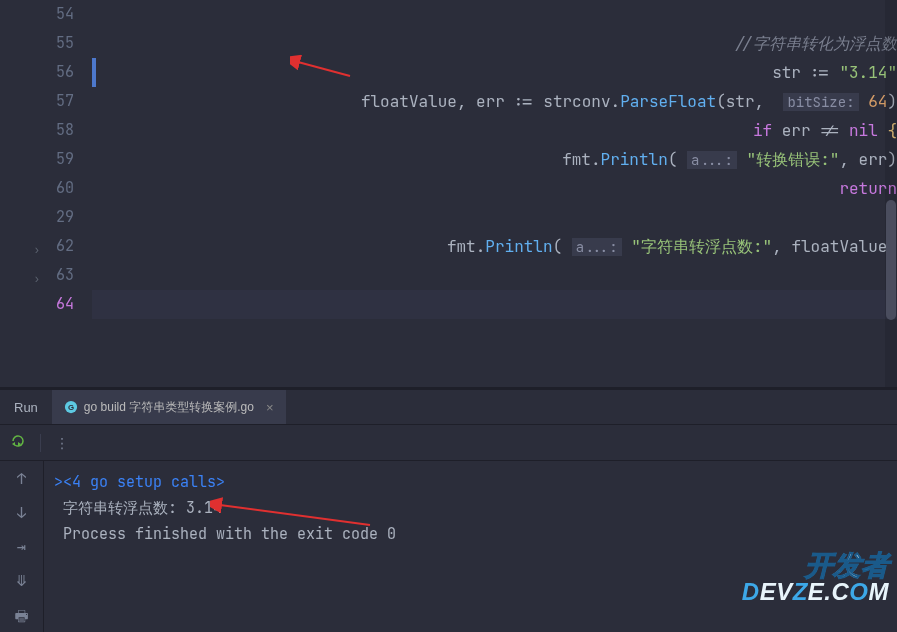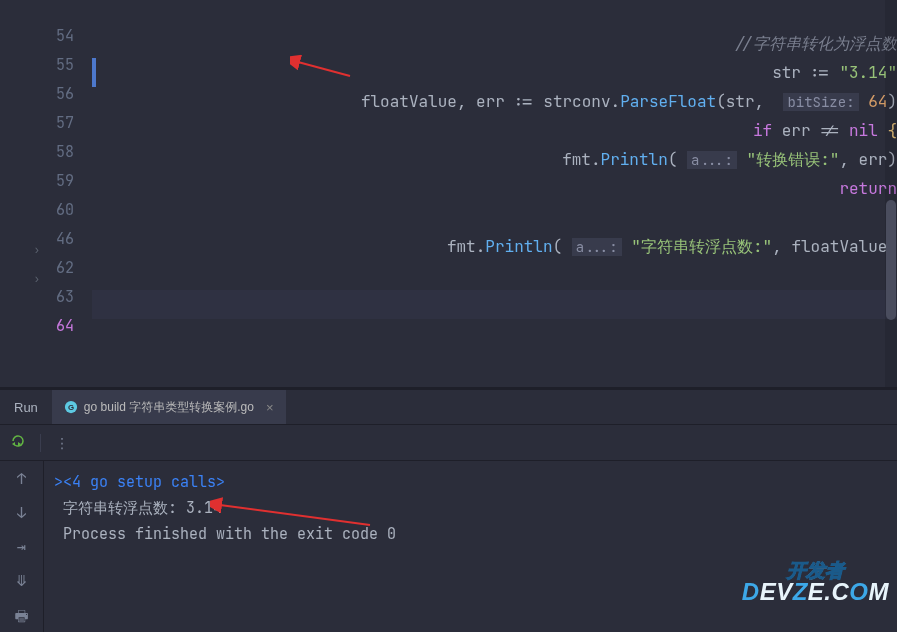--- a/index.html
+++ b/index.html
@@ -36,21 +36,20 @@
       color: #5c6370;
       font-size: 11px;
     }
     .line-numbers {
       width: 48px;
       background: #2b2d3a;
       text-align: right;
       padding-right: 18px;
       color: #636d83;
       font-size: 15px;
-      margin-top: 22px;
     }
     .line-num {
       height: 29px;
       line-height: 29px;
     }
     .line-num.current {
       color: #c678dd;
     }
     .code-area {
       flex: 1;
@@ -192,23 +191,22 @@
       right: 8px;
       bottom: 28px;
       font-family: sans-serif;
       font-style: italic;
       font-weight: bold;
       text-align: right;
       pointer-events: none;
       line-height: 1;
     }
     .wm-top {
-      font-size: 19px;
+      font-size: 28px;
       color: #3da8e8;
-      text-align: center;
       -webkit-text-stroke: 1px #1a5a8a;
     }
     .wm-bot {
       font-size: 24px;
       color: #3da8e8;
       letter-spacing: 0.5px;
     }
     .wm-white { color: #e8f4fb; }
     .scrollbar-track {
       position: absolute;
@@ -250,21 +248,21 @@
     </div>
   </div>
   <div class="line-numbers" id="line-nums">
       <div class="line-num">54</div>
       <div class="line-num">55</div>
       <div class="line-num">56</div>
       <div class="line-num">57</div>
       <div class="line-num">58</div>
       <div class="line-num">59</div>
       <div class="line-num">60</div>
-      <div class="line-num">46</div>
+      <div class="line-num">29</div>
       <div class="line-num">62</div>
       <div class="line-num">63</div>
       <div class="line-num current">64</div>
     </div>
   <div class="code-area" id="code-area">
     <div class="caret-indicator"></div>
   <div class="code-line"></div>
       <div class="code-line">        <span class="tok-comment">//字符串转化为浮点数</span></div>
       <div class="code-line">        <span class="tok-ident">str </span><span class="tok-op">:= </span><span class="tok-string">"3.14"</span></div>
       <div class="code-line">        <span class="tok-ident">floatValue</span><span class="tok-op">, </span><span class="tok-ident">err </span><span class="tok-op">:= </span><span class="tok-ident">strconv</span><span class="tok-op">.</span><span class="tok-func">ParseFloat</span><span class="tok-paren">(</span><span class="tok-ident">str</span><span class="tok-op">,  </span><span class="tok-hint">bitSize:</span> <span class="tok-number">64</span><span class="tok-paren">)</span></div>

